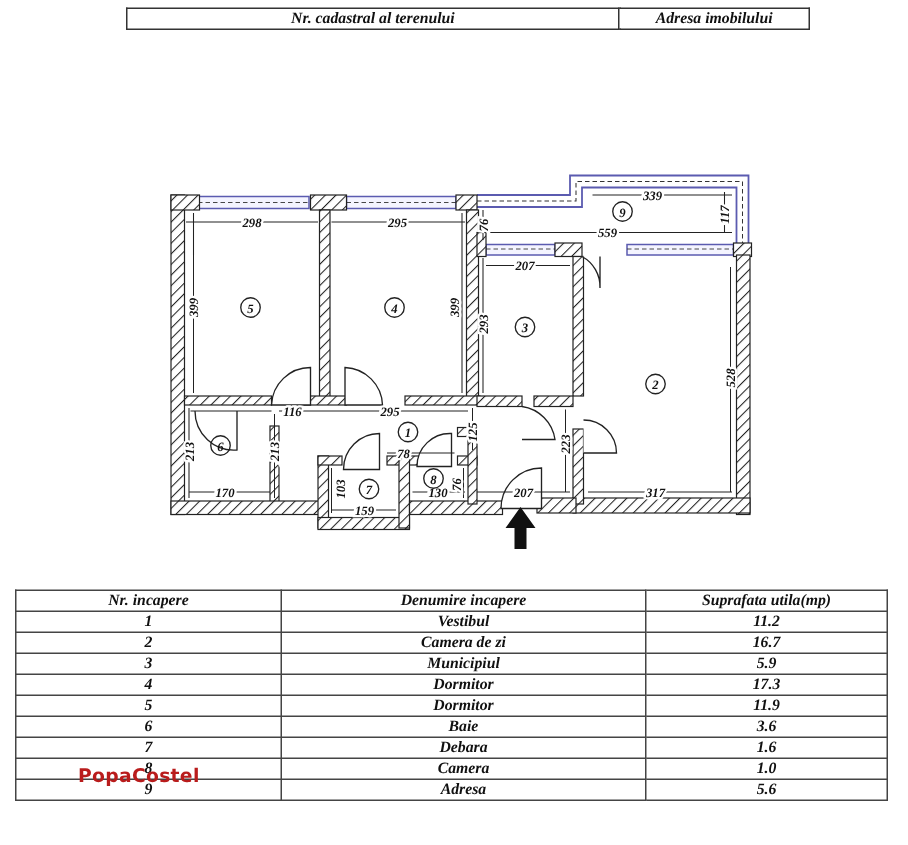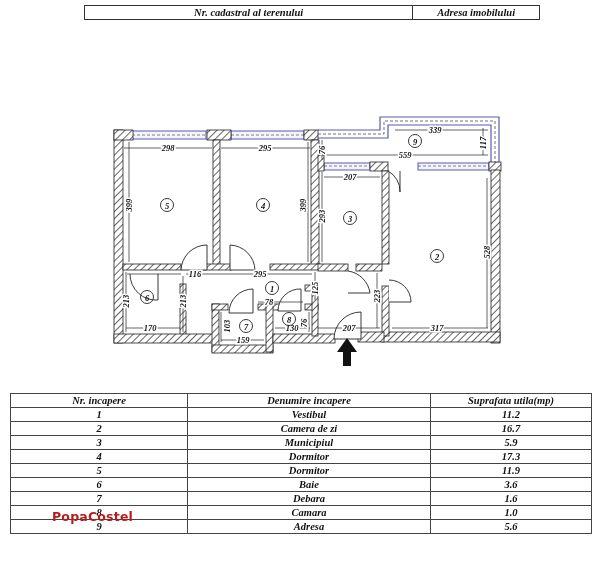--- a/index.html
+++ b/index.html
@@ -231,21 +231,21 @@
     <td>Baie</td>
     <td>3.6</td>
   </tr>
   <tr>
     <td>7</td>
     <td>Debara</td>
     <td>1.6</td>
   </tr>
   <tr>
     <td>8</td>
-    <td>Camara</td>
+    <td>Camera</td>
     <td>1.0</td>
   </tr>
   <tr>
     <td>9</td>
     <td>Adresa</td>
     <td>5.6</td>
   </tr>
 </tbody>
   </table>
 

